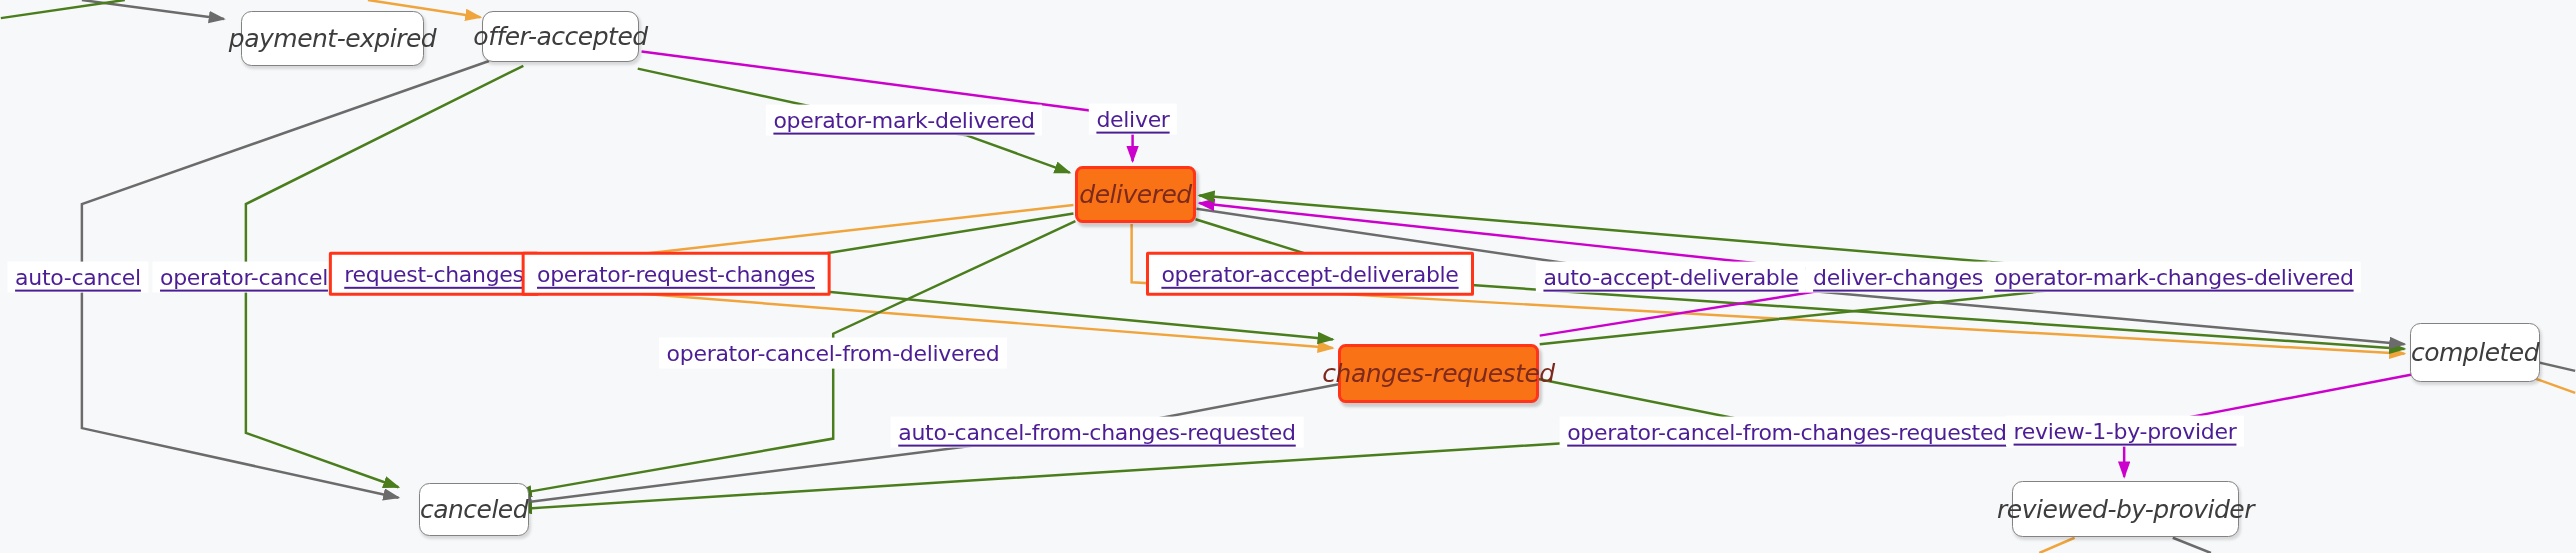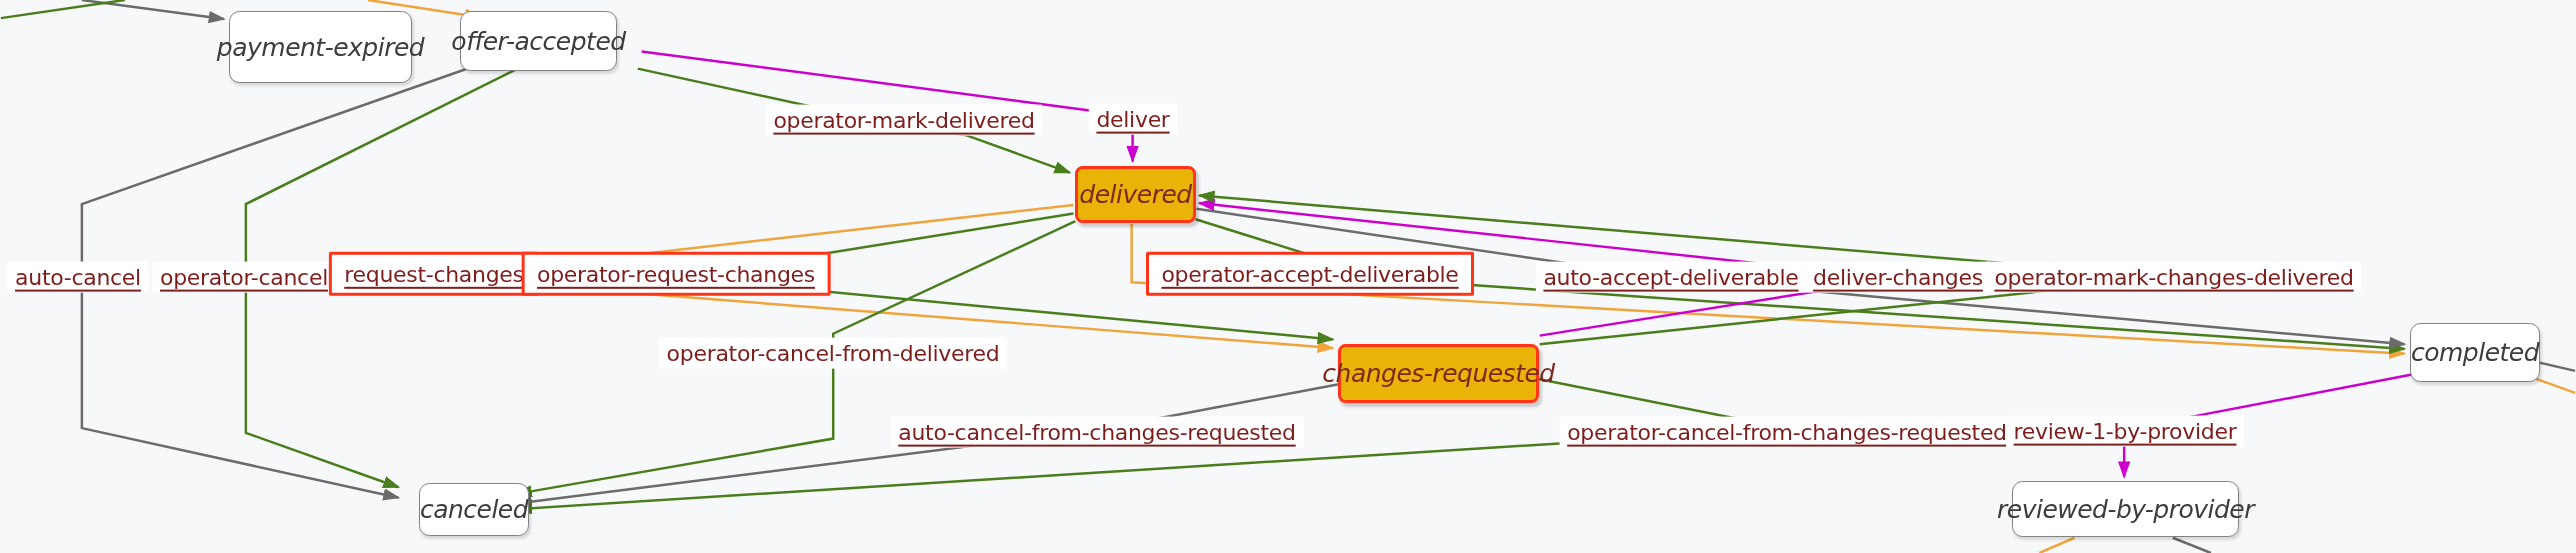--- a/index.html
+++ b/index.html
@@ -20,31 +20,31 @@
     color:#3d3d3d;
     font-style:italic;
     font-size:25px;
     white-space:nowrap;
     box-shadow:1.9px 2.9px 2.9px rgba(0,0,0,0.13);
     box-sizing:border-box;
     z-index:3;
     letter-spacing:-0.5px;
   }
   .node.highlighted{
-    background:#eab308;
+    background:#f97316;
     border:3.8px solid #ff3418;
     border-radius:7.6px;
     color:#7d2a1e;
     box-shadow:2.9px 3.8px 2.9px rgba(0,0,0,0.18);
   }
   .edge-label{
     position:absolute;
     transform:translate(-50%,-50%);
     background:#ffffff;
-    color:#7f1d1d;
+    color:#4c1d95;
     font-size:22px;
     letter-spacing:-0.3px;
     padding:2.9px 7.6px;
     white-space:nowrap;
     text-decoration:underline;
     text-decoration-thickness:1.9px;
     text-underline-offset:4.8px;
     z-index:2;
   }
   .edge-label.plain{text-decoration:none;}
@@ -103,21 +103,21 @@
     <div class="edge-label boxed" style="left: 434px; top: 274px;">request-changes</div>
     <div class="edge-label boxed" style="left: 676px; top: 274px;">operator-request-changes</div>
     <div class="edge-label boxed" style="left: 1310px; top: 274px;">operator-accept-deliverable</div>
     <div class="edge-label" style="left: 1671px; top: 277px;">auto-accept-deliverable</div>
     <div class="edge-label" style="left: 1898px; top: 277px;">deliver-changes</div>
     <div class="edge-label" style="left: 2174px; top: 277px;">operator-mark-changes-delivered</div>
     <div class="edge-label plain" style="left: 833px; top: 353px;">operator-cancel-from-delivered</div>
     <div class="edge-label" style="left: 1097px; top: 432px;">auto-cancel-from-changes-requested</div>
     <div class="edge-label" style="left: 1787px; top: 432px;">operator-cancel-from-changes-requested</div>
     <div class="edge-label" style="left: 2125px; top: 431px;">review-1-by-provider</div>
-    <div class="node" style="left: 229px; top: 11.4px; width: 183px; height: 72px;">payment-expired</div>
-    <div class="node" style="left: 460px; top: 11.4px; width: 157px; height: 60px;">offer-accepted</div>
+    <div class="node" style="left: 241px; top: 11.4px; width: 183px; height: 55px;">payment-expired</div>
+    <div class="node" style="left: 482px; top: 11.4px; width: 157px; height: 51px; border-radius: 11px;">offer-accepted</div>
     <div class="node highlighted" style="left: 1075px; top: 166px; width: 121px; height: 57px;">delivered</div>
     <div class="node highlighted" style="left: 1338px; top: 322px; width: 201px; height: 59px; margin-top: 22px;">changes-requested</div>
     <div class="node" style="left: 2410px; top: 323px; width: 130px; height: 59px;">completed</div>
     <div class="node" style="left: 403px; top: 483px; width: 110px; height: 53px; margin-left: 16px;">canceled</div>
     <div class="node" style="left: 2012px; top: 481px; width: 227px; height: 56px;">reviewed-by-provider</div>
   </div>
 
 
 </body></html>

